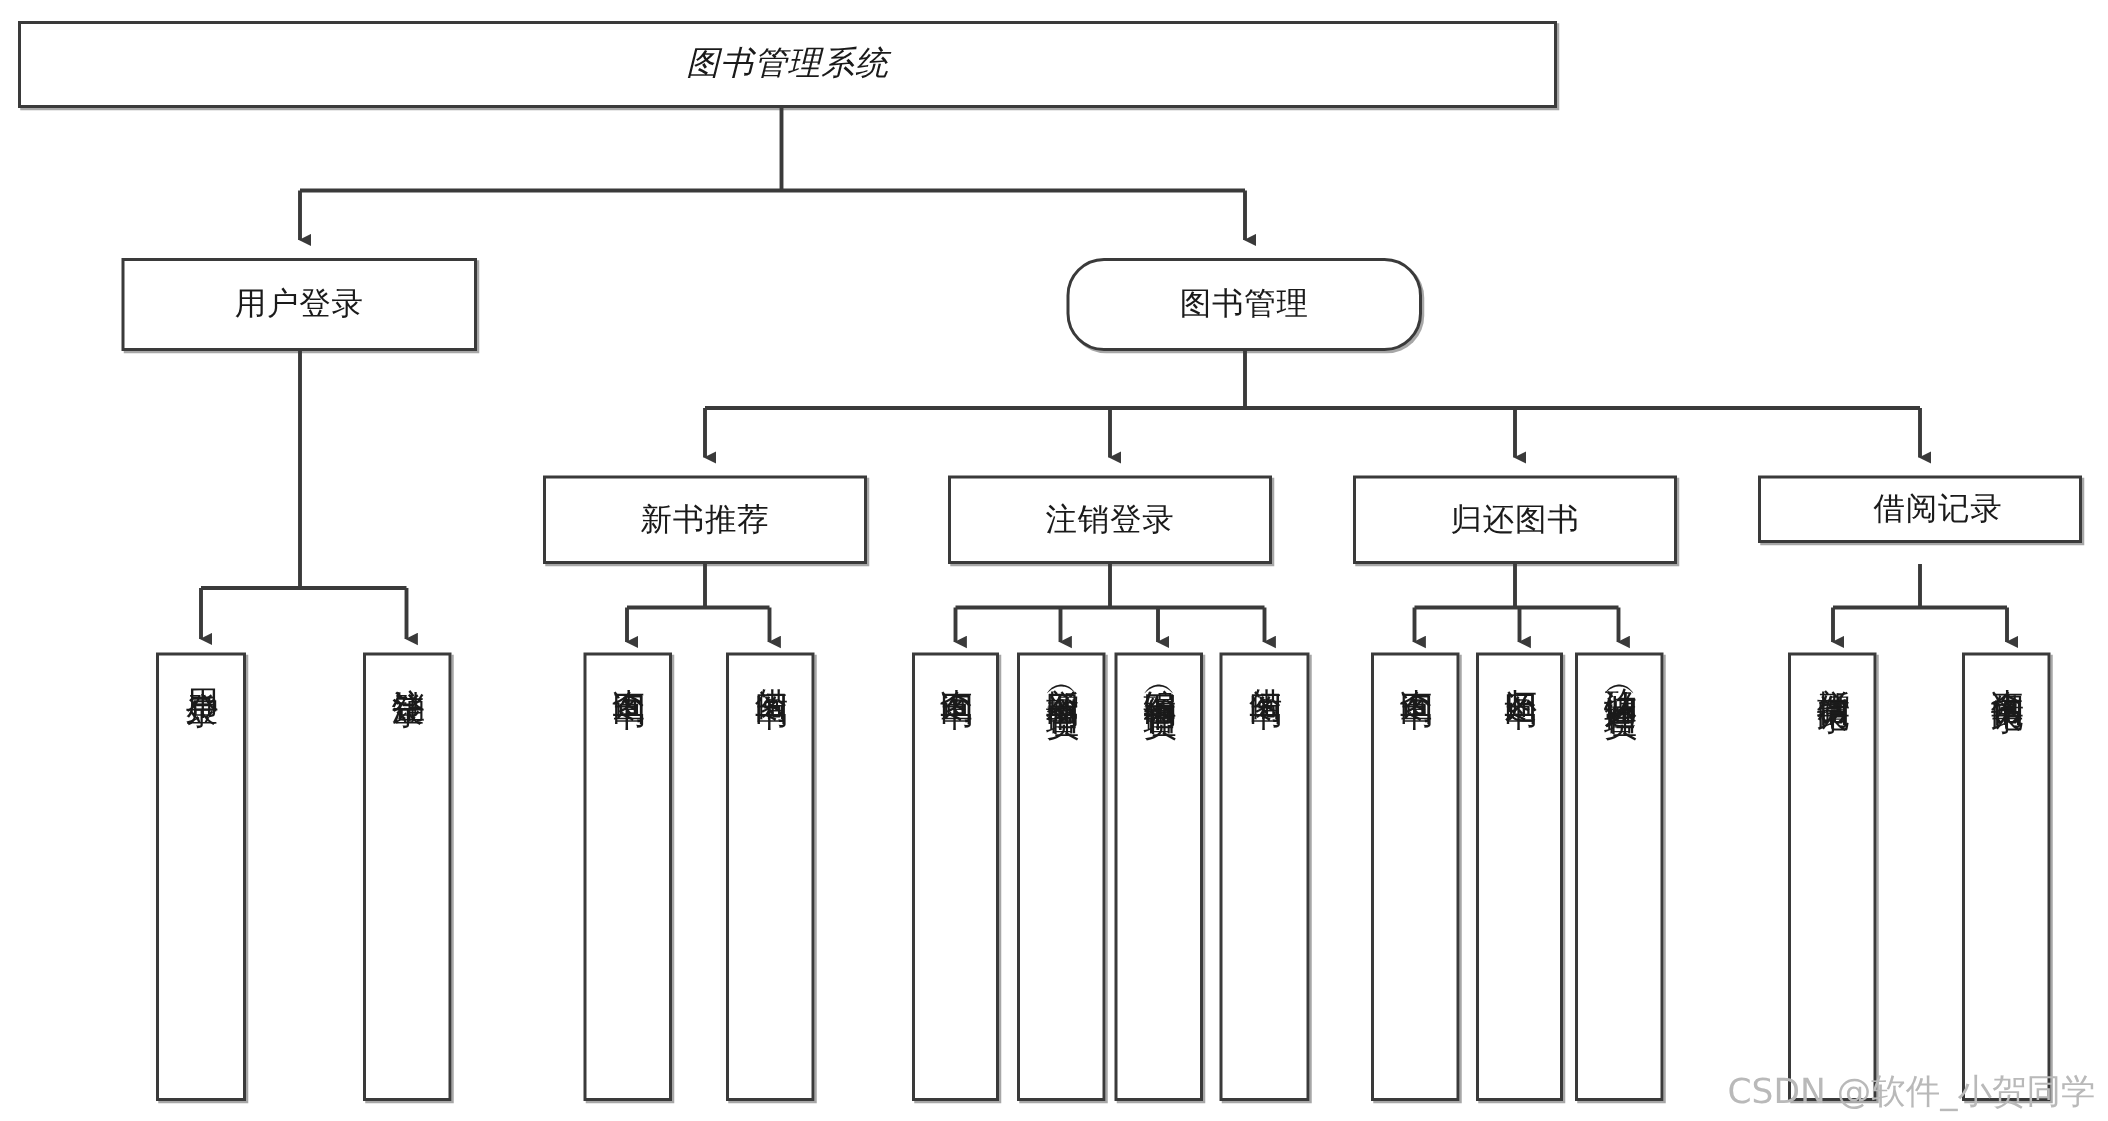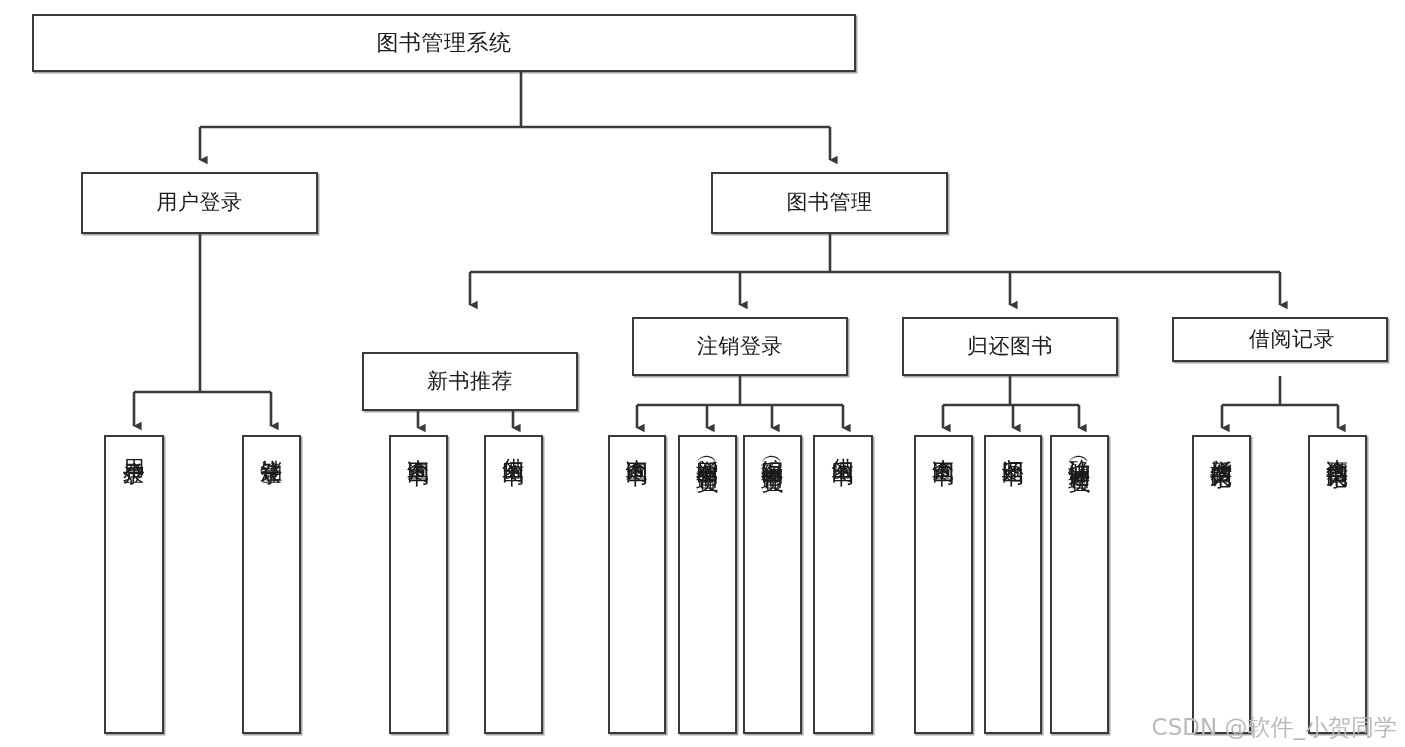--- a/index.html
+++ b/index.html
@@ -125,33 +125,33 @@
       <path d="M 1013 405 L 1013 428" marker-end="url(#arrowhead)"></path>
       <path d="M 1079 405 L 1079 428" marker-end="url(#arrowhead)"></path>
 
       <path d="M 1280 376 L 1280 405"></path>
       <path d="M 1222 405 L 1338 405"></path>
       <path d="M 1222 405 L 1222 428" marker-end="url(#arrowhead)"></path>
       <path d="M 1338 405 L 1338 428" marker-end="url(#arrowhead)"></path>
     </g>
   </svg>
 
-  <div class="node h root" style="left:32px; top:14px; width:824px; height:58px;">
+  <div class="node h root" style="left:12px; top:14px; width:1026px; height:58px;font-style:italic;">
     <span class="node-label">图书管理系统</span>
   </div>
 
   <div class="node h" style="left:81px; top:172px; width:237px; height:62px;">
     <span class="node-label">用户登录</span>
   </div>
 
-  <div class="node h" style="left:711px; top:172px; width:237px; height:62px;">
+  <div class="node h" style="left:711px; top:172px; width:237px; height:62px;border-radius:25px;">
     <span class="node-label">图书管理</span>
   </div>
 
-  <div class="node h" style="left:362px; top:317px; width:216px; height:59px;margin-top:35px;">
+  <div class="node h" style="left:362px; top:317px; width:216px; height:59px;">
     <span class="node-label">新书推荐</span>
   </div>
 
   <div class="node h" style="left:632px; top:317px; width:216px; height:59px;">
     <span class="node-label">注销登录</span>
   </div>
 
   <div class="node h" style="left:902px; top:317px; width:216px; height:59px;">
     <span class="node-label">归还图书</span>
   </div>

